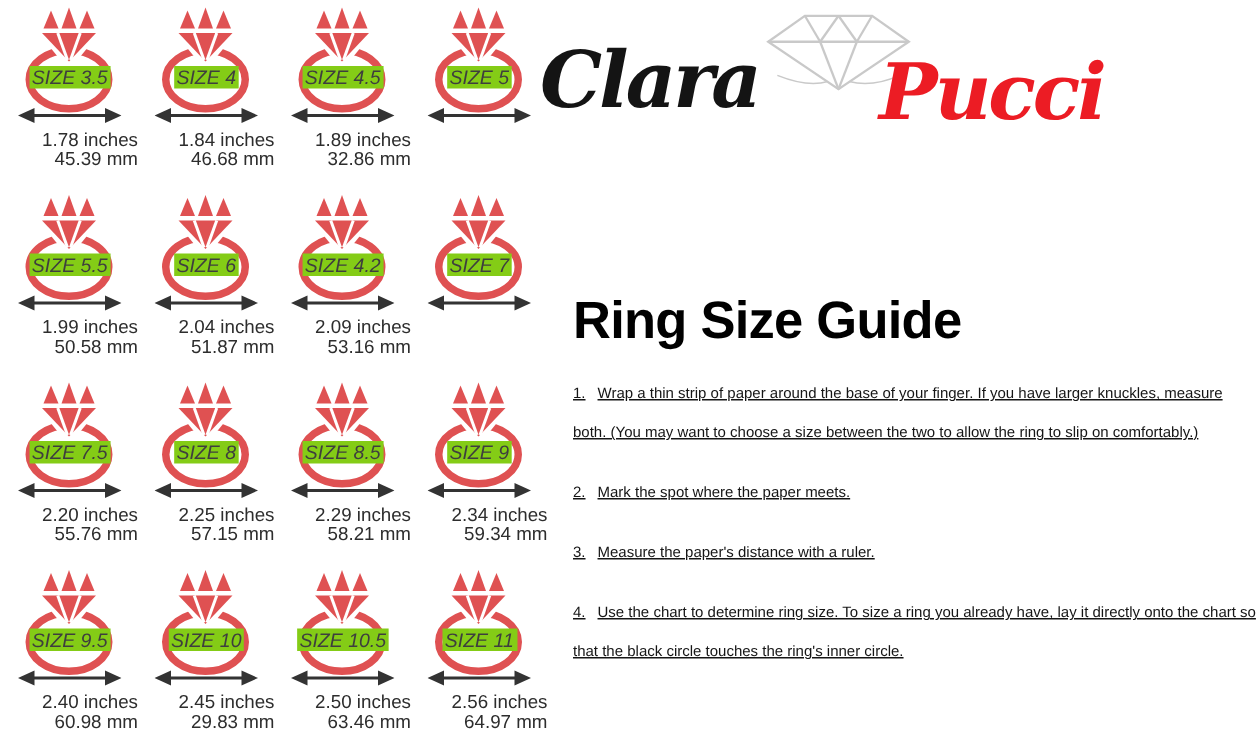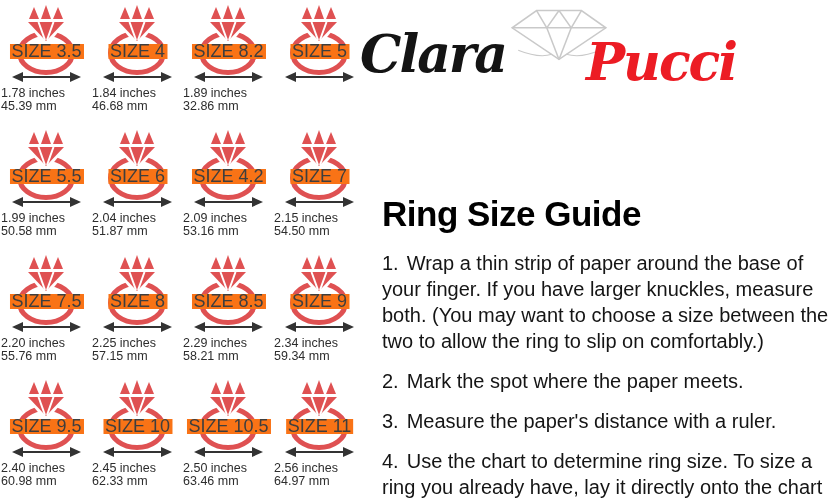--- a/index.html
+++ b/index.html
@@ -13,27 +13,27 @@
   .size-grid {
     position:absolute; left:1px; top:3px;
     display:grid;
     grid-template-columns:repeat(4, 91px);
     grid-template-rows:repeat(4, 125px);
   }
   .ring-cell { position:relative; width:91px; height:125px; }
   .ring-svg { position:absolute; left:7px; top:0; width:76px; height:78px; }
   .ring-label {
     position:absolute; top:41px; left:50%; transform:translateX(-50%);
-    background:#f97316; padding:0 2px; white-space:nowrap;
-    font-size:18px; line-height:15px; color:var(--label-text);
+    background:#84cc16; padding:0 2px; white-space:nowrap;
+    font-size:13px; line-height:15px; color:var(--label-text);font-style:italic;
   }
   .arrow-svg { position:absolute; left:11px; top:68px; width:69px; height:12px; }
   .measure {
     position:absolute; top:84px; left:0; width:100%;
-    text-align:left; font-size:12.5px; line-height:13px; color:var(--measure-text);
+    text-align:right; font-size:12.5px; line-height:13px; color:var(--measure-text);
   }
 
   
   .logo { position:absolute; left:358px; top:4px; width:440px; height:105px; }
   .logo-word {
     position:absolute;
     font-family:"DejaVu Serif", serif; font-style:italic; font-weight:600;
     font-size:52px; letter-spacing:-2px; line-height:1;
   }
   .logo-first  { left:2px;  top:24px; color:var(--logo-black); }
@@ -42,22 +42,23 @@
 
   
   .guide-title {
     position:absolute; left:382px; top:194px; margin:0;
     font-size:35px; font-weight:bold; letter-spacing:-0.5px;
     color:var(--heading-text);
     text-align:center;
   }
   .steps { position:absolute; left:382px; top:250px; width:458px; }
   .step {
-    margin:0 0 14px 0; font-size:20px; line-height:26px;
+    margin:0 0 14px 0; font-size:10px; line-height:26px;
     color:var(--body-text);
+    text-decoration:underline;
   }
   .step-num { margin-right:8px; }
 </style>
 </head>
 <body>
 
 <div class="page">
 
   <div class="size-grid" id="size-grid">
     <div class="ring-cell">
@@ -116,21 +117,21 @@
         <polygon points="16,17 60,17 38,44" fill="#ffffff"></polygon>
         <g fill="var(--ring-red)">
           <polygon points="21,16 26,4 31,16"></polygon>
           <polygon points="33,16 38,2 43,16"></polygon>
           <polygon points="45,16 50,4 55,16"></polygon>
           <polygon points="20,19 56,19 38,38"></polygon>
           <line x1="30.5" y1="19" x2="37" y2="37" stroke="#ffffff" stroke-width="2"></line>
           <line x1="45.5" y1="19" x2="39" y2="37" stroke="#ffffff" stroke-width="2"></line>
         </g>
       </svg>
-      <span class="ring-label">SIZE 8.2</span>
+      <span class="ring-label">SIZE 4.5</span>
       <svg class="arrow-svg" viewBox="0 0 69 12">
         <line x1="8" y1="6" x2="61" y2="6" stroke="var(--arrow-dark)" stroke-width="2"></line>
         <polygon points="0,6 11,1 11,11" fill="var(--arrow-dark)"></polygon>
         <polygon points="69,6 58,1 58,11" fill="var(--arrow-dark)"></polygon>
       </svg>
       <div class="measure">
         <div>1.89 inches</div>
         <div>32.86 mm</div>
       </div>
     </div>
@@ -243,24 +244,20 @@
           <line x1="30.5" y1="19" x2="37" y2="37" stroke="#ffffff" stroke-width="2"></line>
           <line x1="45.5" y1="19" x2="39" y2="37" stroke="#ffffff" stroke-width="2"></line>
         </g>
       </svg>
       <span class="ring-label">SIZE 7</span>
       <svg class="arrow-svg" viewBox="0 0 69 12">
         <line x1="8" y1="6" x2="61" y2="6" stroke="var(--arrow-dark)" stroke-width="2"></line>
         <polygon points="0,6 11,1 11,11" fill="var(--arrow-dark)"></polygon>
         <polygon points="69,6 58,1 58,11" fill="var(--arrow-dark)"></polygon>
       </svg>
-      <div class="measure">
-        <div>2.15 inches</div>
-        <div>54.50 mm</div>
-      </div>
     </div>
 
     <div class="ring-cell">
       <svg class="ring-svg" viewBox="0 0 76 78">
         <ellipse cx="38" cy="50" rx="26.5" ry="19.5" fill="none" stroke="var(--ring-red)" stroke-width="5"></ellipse>
         <polygon points="16,17 60,17 38,44" fill="#ffffff"></polygon>
         <g fill="var(--ring-red)">
           <polygon points="21,16 26,4 31,16"></polygon>
           <polygon points="33,16 38,2 43,16"></polygon>
           <polygon points="45,16 50,4 55,16"></polygon>
@@ -395,21 +392,21 @@
         </g>
       </svg>
       <span class="ring-label">SIZE 10</span>
       <svg class="arrow-svg" viewBox="0 0 69 12">
         <line x1="8" y1="6" x2="61" y2="6" stroke="var(--arrow-dark)" stroke-width="2"></line>
         <polygon points="0,6 11,1 11,11" fill="var(--arrow-dark)"></polygon>
         <polygon points="69,6 58,1 58,11" fill="var(--arrow-dark)"></polygon>
       </svg>
       <div class="measure">
         <div>2.45 inches</div>
-        <div>62.33 mm</div>
+        <div>29.83 mm</div>
       </div>
     </div>
 
     <div class="ring-cell">
       <svg class="ring-svg" viewBox="0 0 76 78">
         <ellipse cx="38" cy="50" rx="26.5" ry="19.5" fill="none" stroke="var(--ring-red)" stroke-width="5"></ellipse>
         <polygon points="16,17 60,17 38,44" fill="#ffffff"></polygon>
         <g fill="var(--ring-red)">
           <polygon points="21,16 26,4 31,16"></polygon>
           <polygon points="33,16 38,2 43,16"></polygon>

